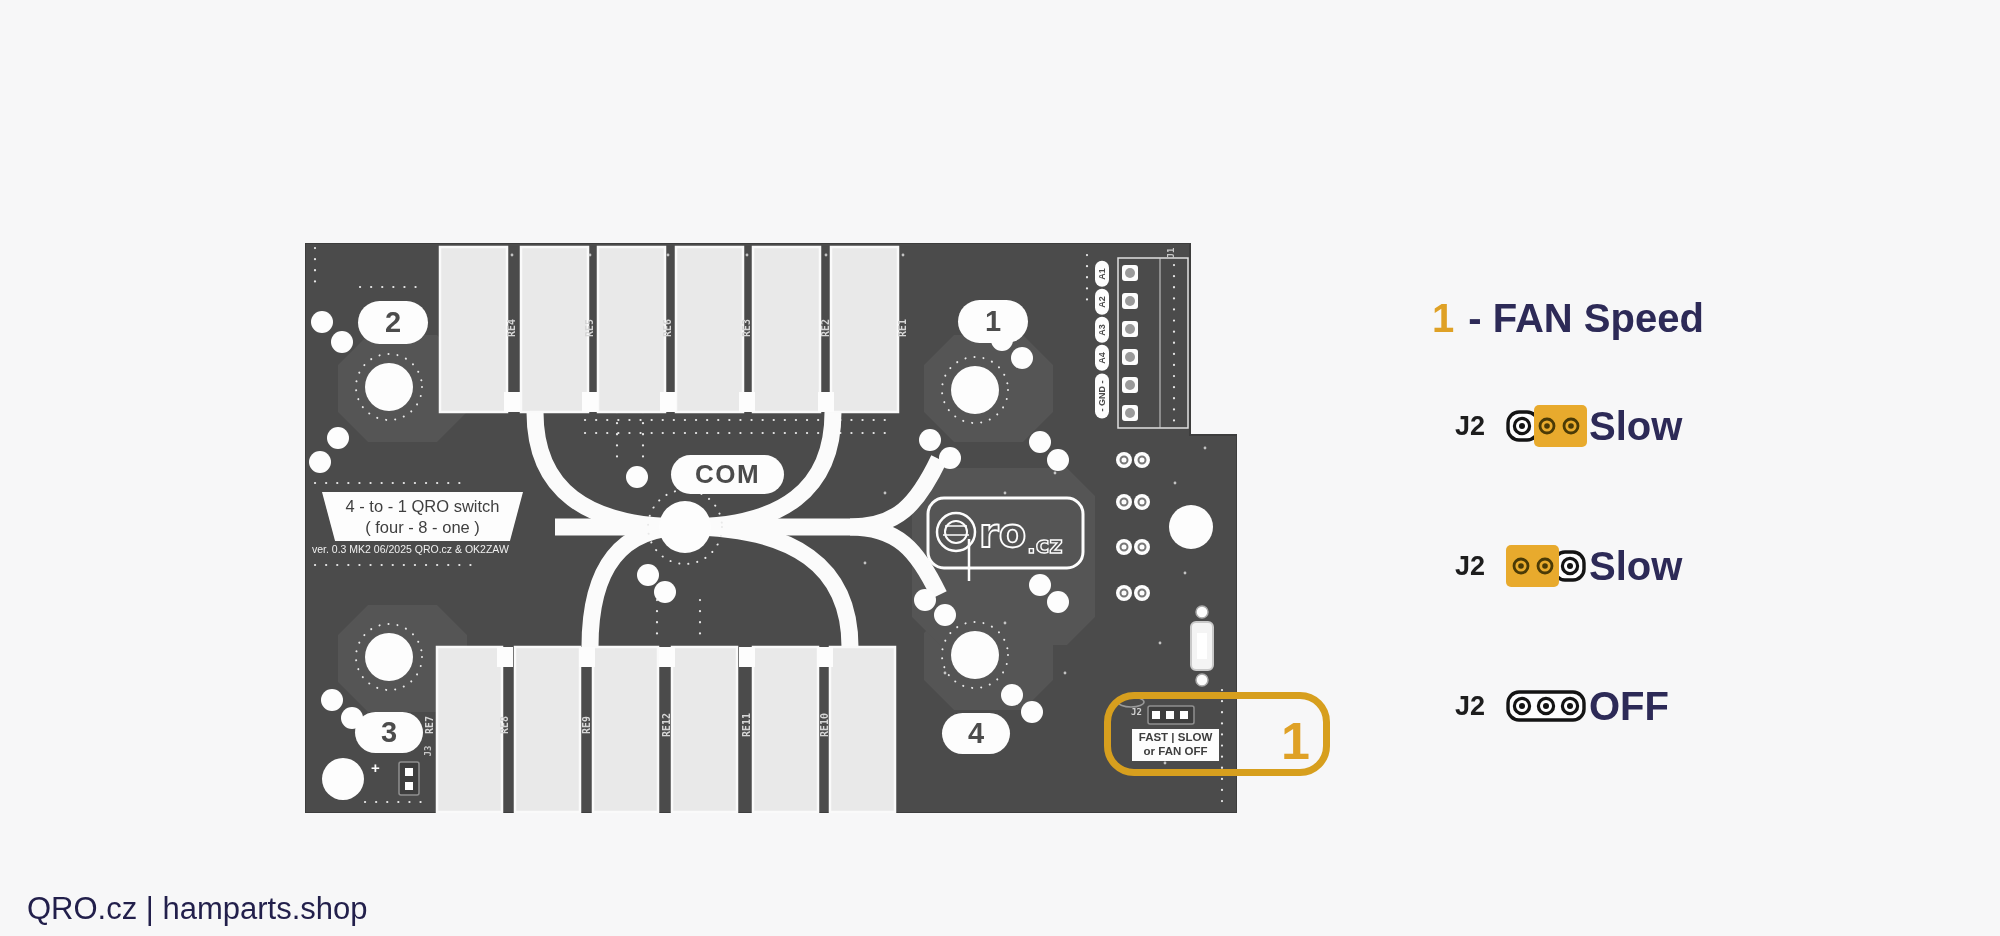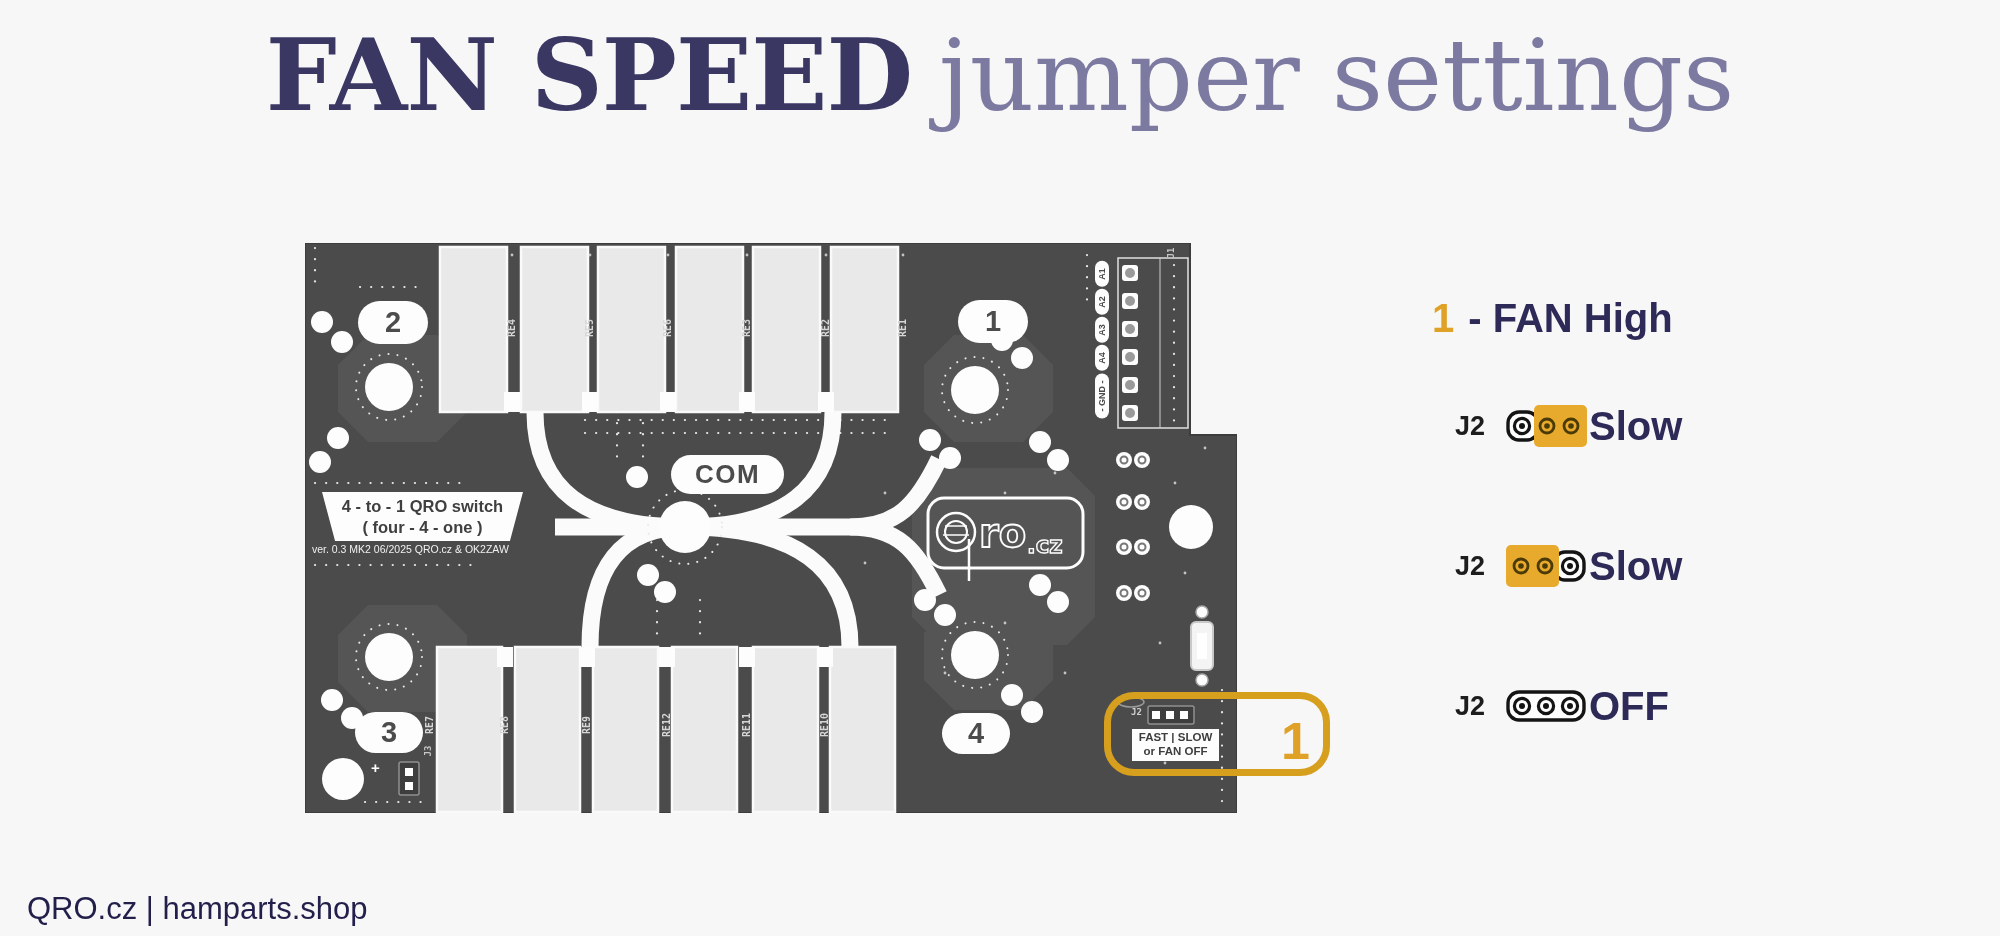--- a/index.html
+++ b/index.html
@@ -20,21 +20,21 @@
   .silk{position:absolute;font-family:"DejaVu Sans Mono",monospace;font-weight:700;
         color:#d6d6d6;text-align:center;white-space:nowrap;}
   .rlabel{width:60px;height:14px;line-height:14px;font-size:10px;
           transform:translate(-50%,-50%) rotate(-90deg);}
   .tinylabel{font-size:9px;transform:translate(-50%,-50%) rotate(-90deg);color:#c8c8c8;}
   .vpill{position:absolute;transform:translate(-50%,-50%) rotate(-90deg);background:#fdfdfd;
          border-radius:8px;font-size:9px;font-weight:700;color:#4a4a4a;
          padding:2px 7px;white-space:nowrap;line-height:10px;}
   .banner{position:absolute;left:17px;top:249px;width:201px;height:49px;background:#fdfdfd;
           clip-path:polygon(0 0,100% 0,93.5% 100%,6.5% 100%);
-          color:#3f3f3f;font-weight:700;font-size:16.5px;text-align:center;
+          color:#3f3f3f;font-weight:400;font-size:16.5px;text-align:center;
           line-height:21px;padding-top:4px;box-sizing:border-box;}
   .version{position:absolute;left:7px;top:300px;width:230px;color:#f0f0f0;
            font-size:10.5px;font-weight:400;white-space:nowrap;}
   .fastbox{position:absolute;left:827px;top:486px;width:87px;background:#fdfdfd;
            color:#3e3e3e;font-size:11.5px;font-weight:700;line-height:13.5px;
            text-align:center;padding:2px 0 3px;}
   .plus{position:absolute;left:66px;top:516px;color:#fdfdfd;font-size:15px;font-weight:700;}
   
   .callout-box{position:absolute;left:1104px;top:692px;width:226px;height:84px;
                border:7px solid #d79f1e;border-radius:30px;box-sizing:border-box;}
@@ -49,24 +49,20 @@
   .legend-row .jicon{margin-left:8px;}
   .legend-row .setting{font-size:40px;font-weight:800;color:#2d2a57;}
   
   .footer{position:absolute;left:27px;top:891px;font-size:31px;font-weight:400;color:#221f4b;}
 </style>
 </head>
 <body>
 
 <div class="stage">
 
-  <div class="title">
-    <span class="primary">FAN SPEED</span>
-    <span class="secondary">jumper settings</span>
-  </div>
 
   <div class="board">
     <svg width="932" height="570" viewBox="0 0 932 570">
 
       <path d="M0,0 H885 V192 H932 V570 H0 Z" fill="#4b4b4b" stroke="#3d3d3d" stroke-width="2"></path>
 
       <g fill="#555555">
         <path d="M33,122 L63,92 H132 L162,122 V169 L132,199 H63 L33,169 Z"></path>
         <path d="M33,392 L63,362 H132 L162,392 V439 L132,469 H63 L33,439 Z"></path>
         <path d="M619,122 L649,92 H718 L748,122 V169 L718,199 H649 L619,169 Z"></path>
@@ -287,21 +283,21 @@
 
     <div class="silk rlabel" style="left:125px;top:482px;">RE7</div>
     <div class="silk rlabel" style="left:200px;top:482px;">RE8</div>
     <div class="silk rlabel" style="left:282px;top:482px;">RE9</div>
     <div class="silk rlabel" style="left:362px;top:482px;">RE12</div>
     <div class="silk rlabel" style="left:442px;top:482px;">RE11</div>
     <div class="silk rlabel" style="left:520px;top:482px;">RE10</div>
 
     <div class="banner">
       <div>4 - to - 1 QRO switch</div>
-      <div>( four - 4 - one )</div>
+      <div>( four - 8 - one )</div>
     </div>
     <div class="version">ver. 0.3 MK2 06/2025 QRO.cz &amp; OK2ZAW</div>
 
     <div class="vpill" style="left:797px;top:31px;">A1</div>
     <div class="vpill" style="left:797px;top:59px;">A2</div>
     <div class="vpill" style="left:797px;top:87px;">A3</div>
     <div class="vpill" style="left:797px;top:115px;">A4</div>
     <div class="vpill" style="left:797px;top:153px;">- GND -</div>
 
     <div class="silk tinylabel" style="position:absolute;left:866px;top:10px;">J1</div>
@@ -312,21 +308,21 @@
       <div>FAST | SLOW</div>
       <div>or FAN OFF</div>
     </div>
     <div class="plus">+</div>
   </div>
 
   <div class="callout-box"></div>
   <div class="callout-num">1</div>
 
   <div class="legend-heading">
-    <span class="num">1</span><span>- FAN High</span>
+    <span class="num">1</span><span>- FAN Speed</span>
   </div>
 
   <div class="legend-row" style="top:402px;">
     <span class="jref">J2</span>
     <svg class="jicon" width="84" height="48">
       <rect x="3" y="10" width="30" height="28" rx="11" fill="#fdfdfe" stroke="#141414" stroke-width="3.4"></rect>
       <circle cx="17" cy="24" r="7.6" fill="#ffffff" stroke="#141414" stroke-width="3.2"></circle>
       <circle cx="17" cy="24" r="3" fill="#141414"></circle>
       <rect x="29" y="3" width="53" height="42" rx="5" fill="#e8aa2d"></rect>
       <circle cx="42" cy="24" r="7" fill="none" stroke="#4a3a06" stroke-width="2.8"></circle>

